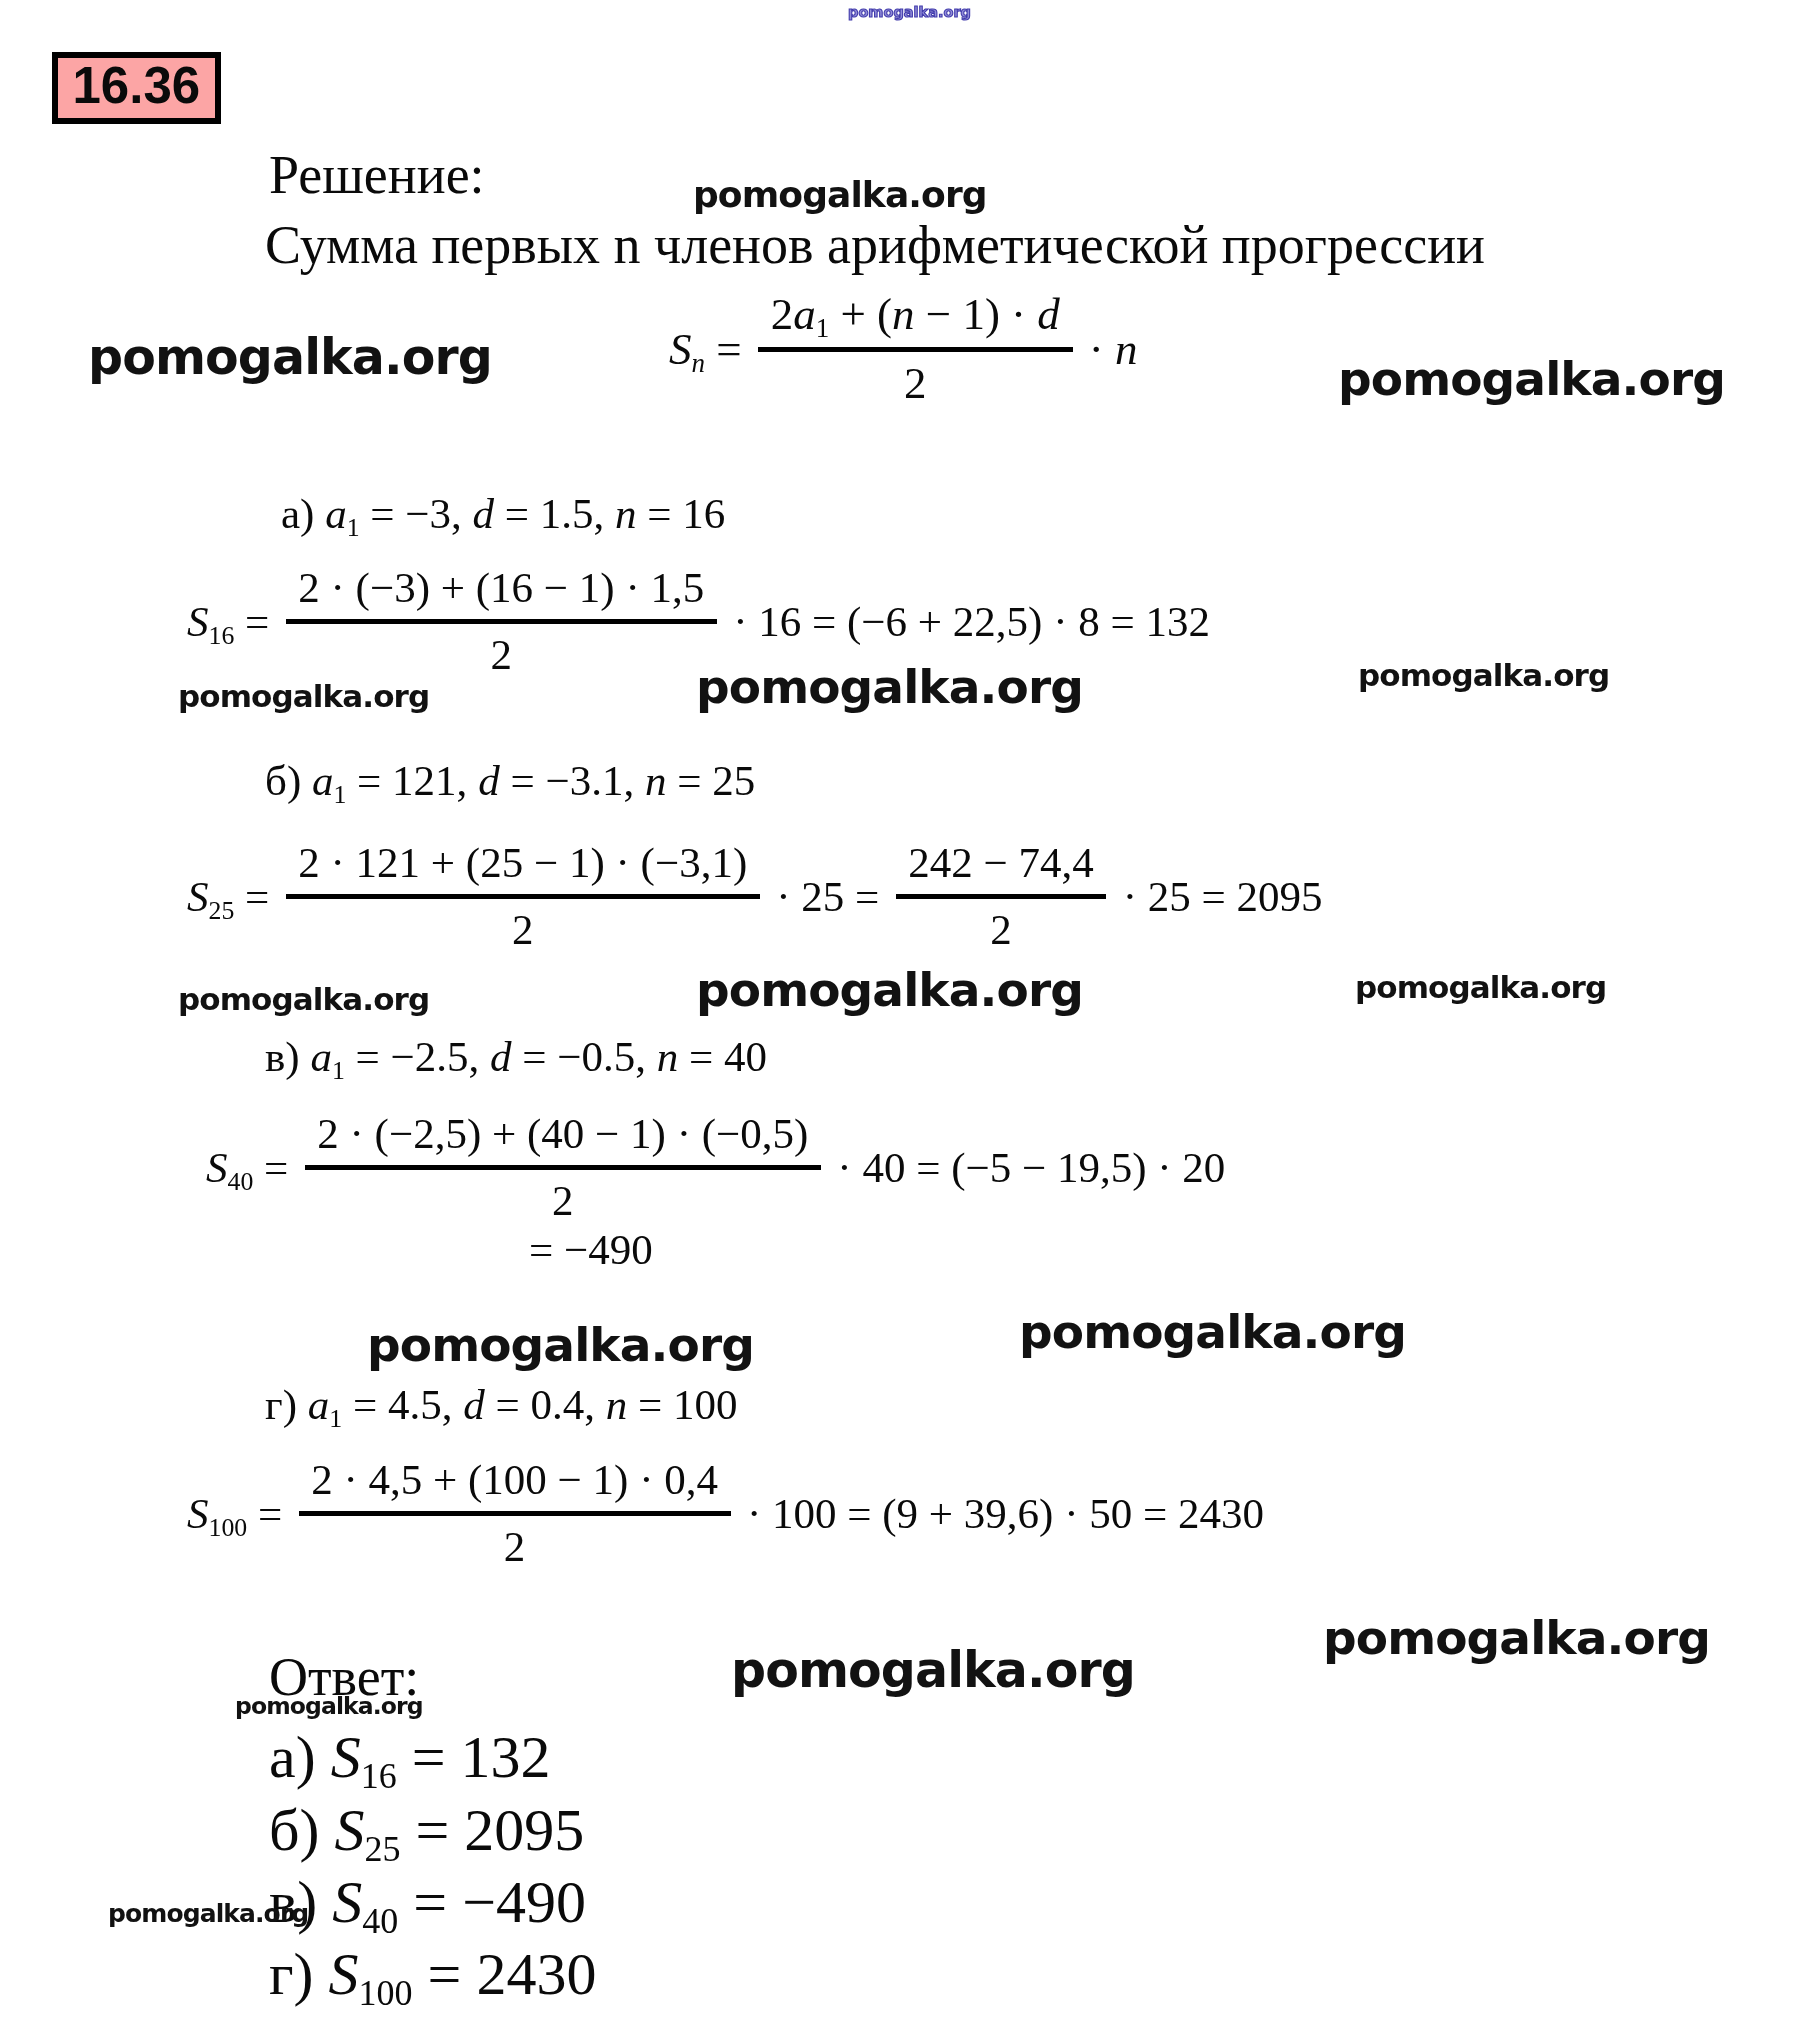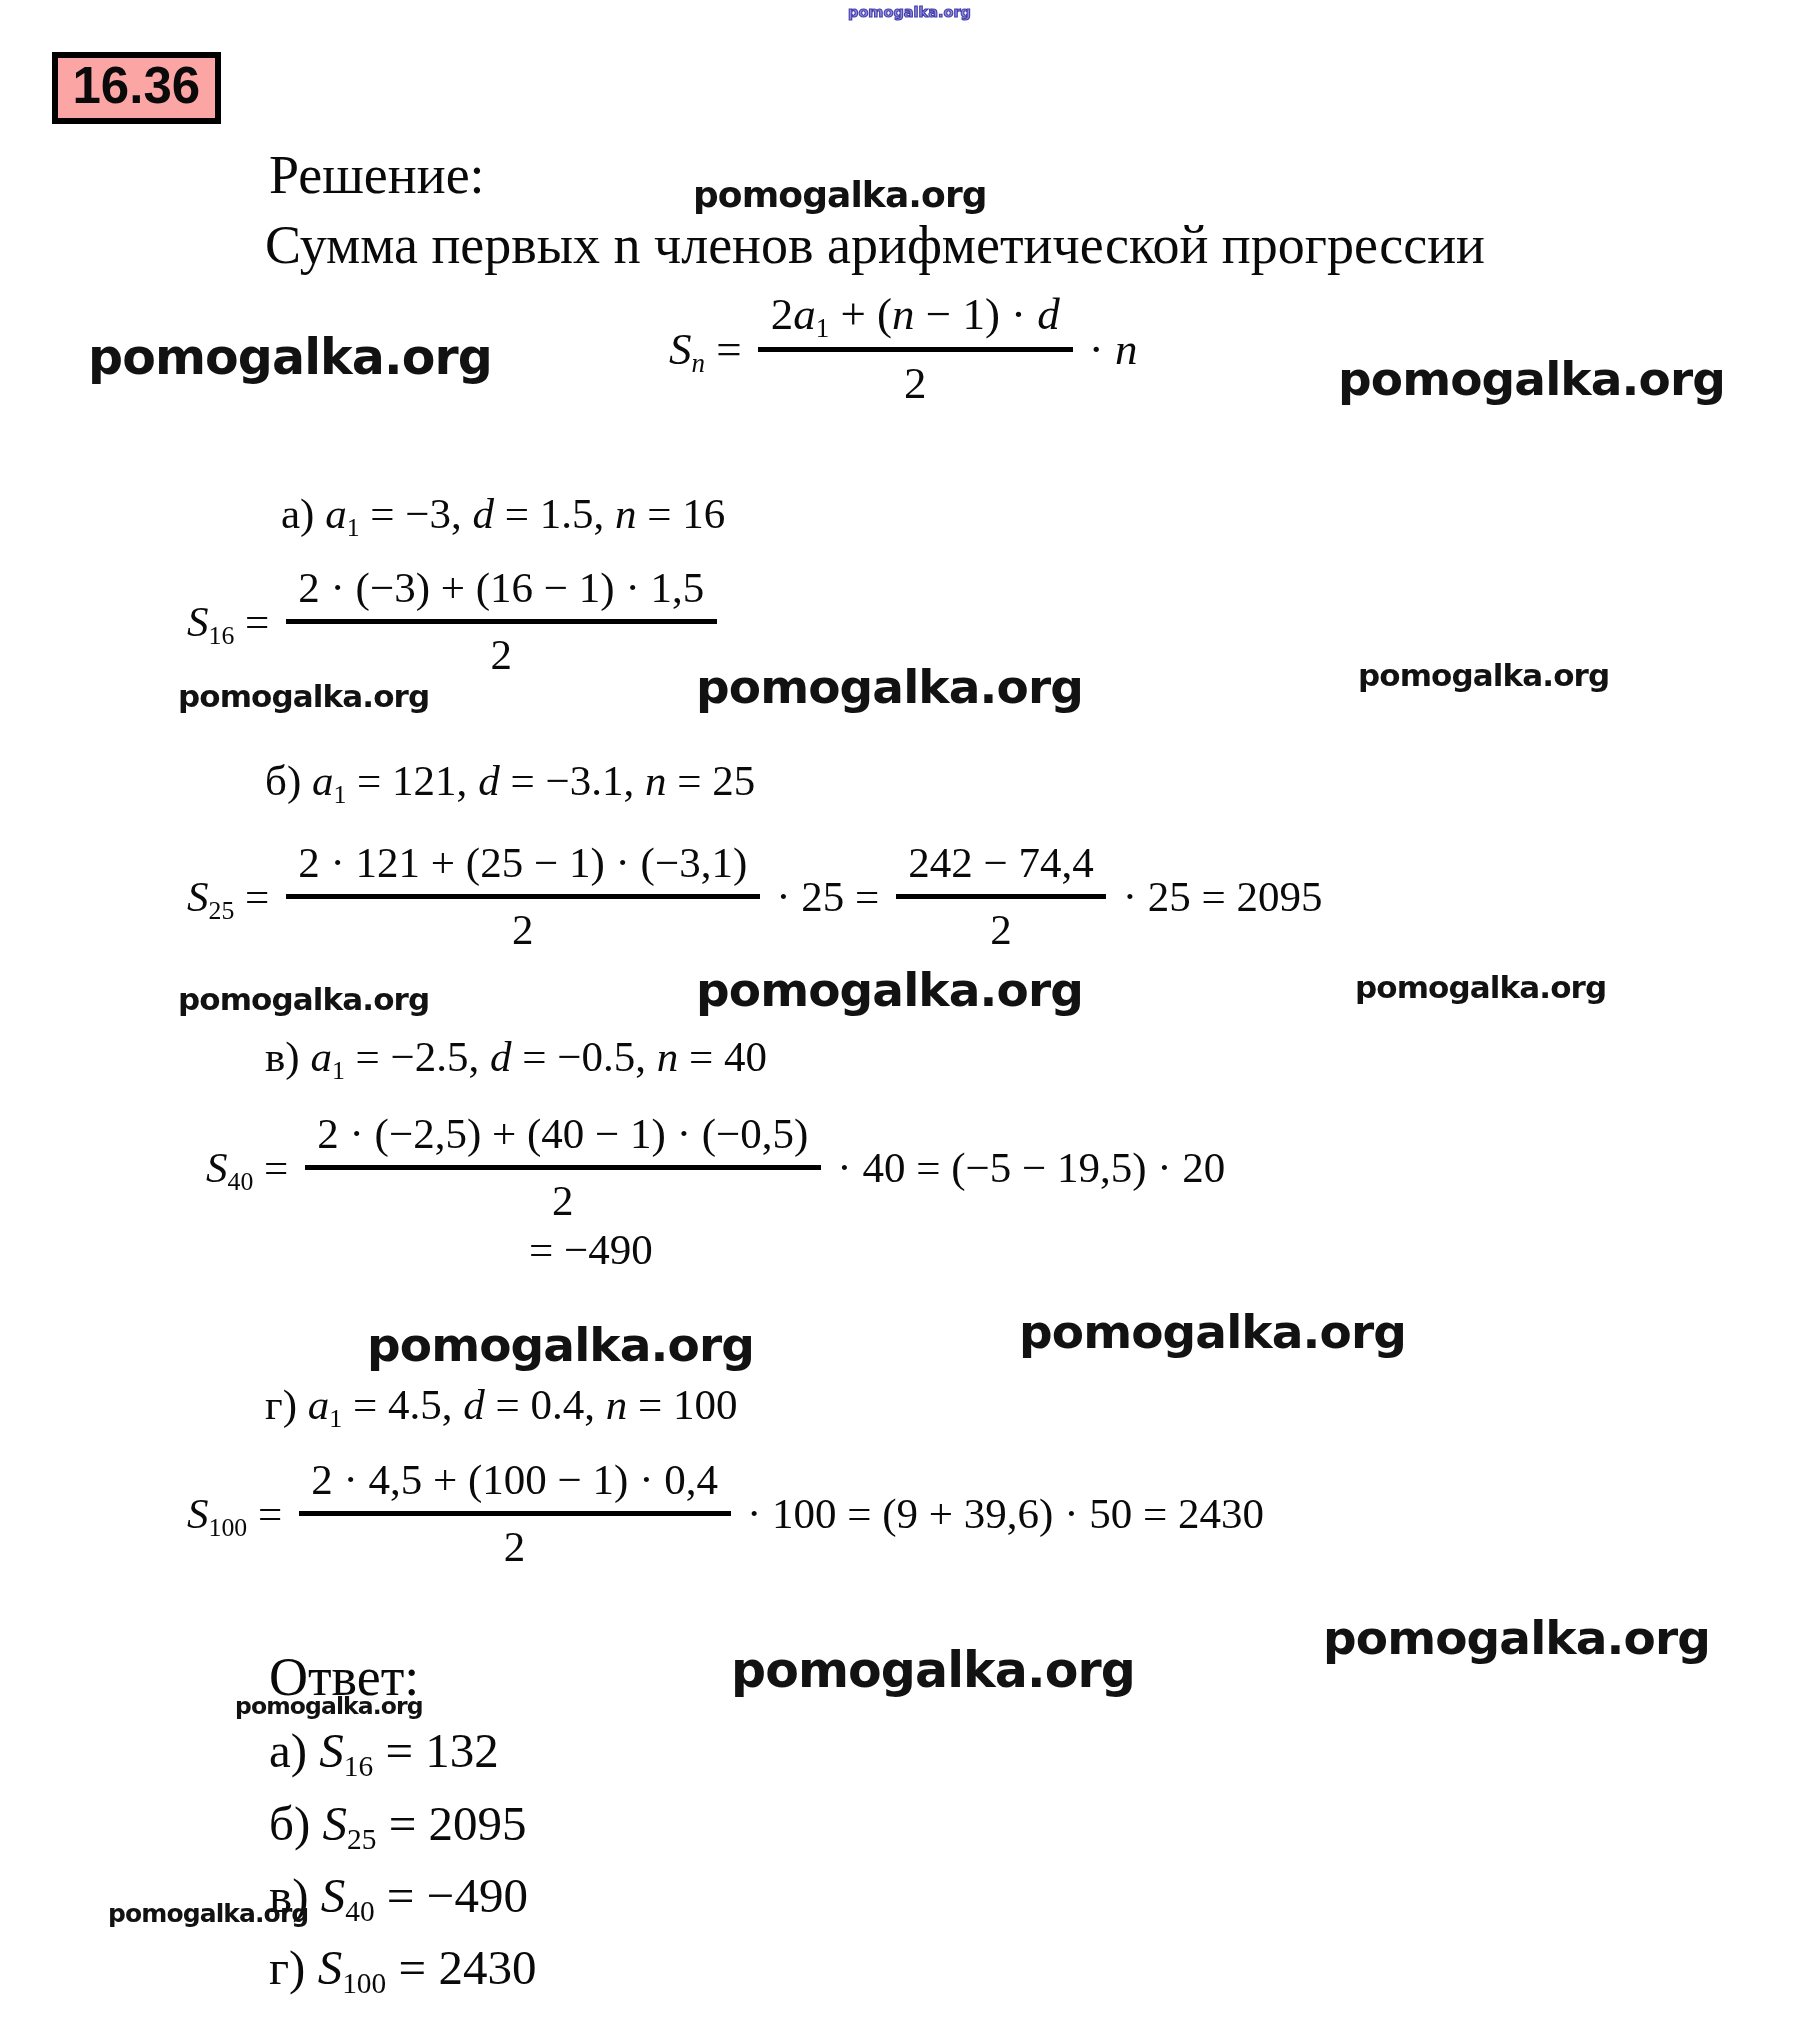--- a/index.html
+++ b/index.html
@@ -72,21 +72,21 @@
   .num { padding: 0 12.7px 6.3px 12.7px; border-bottom: 5.4px solid #000; line-height: 1.15; }
   .den { padding-top: 6.3px; line-height: 1.15; }
   .lhs, .mid, .tail { line-height: 1.15; }
   .extra {
     position: absolute;
     font-size: 43px;
     white-space: nowrap;
   }
   .ans {
     position: absolute;
-    font-size: 49px;
+    font-size: 60px;
     white-space: nowrap;
     line-height: 1.1;
   }
   .it { font-style: italic; }
   sub { font-size: 0.6em; vertical-align: -0.3em; line-height: 0; }
 </style>
 </head>
 <body>
 
 <div class="page">
@@ -114,20 +114,21 @@
   <span class="wm" style="left:81px; top:333px; font-size:49px;">pomogalka.org</span>
   <span class="wm" style="left:1331px; top:355px; font-size:47px;">pomogalka.org</span>
 
   <div class="given" style="left:281px; top:489px;">а) <span class="it">a</span><sub>1</sub> = −3, <span class="it">d</span> = 1.5, <span class="it">n</span> = 16</div>
   <div class="frow" style="left:187px; top:563px;">
     <span class="lhs"><span class="it">S</span><sub>16</sub> =</span>
     <span class="frac">
       <span class="num">2 · (−3) + (16 − 1) · 1,5</span>
       <span class="den">2</span>
     </span>
+    <span class="tail">· 16 = (−6 + 22,5) · 8 = 132</span>
   </div>
   <span class="wm" style="left:171px; top:681px; font-size:31px;">pomogalka.org</span>
   <span class="wm" style="left:689px; top:663px; font-size:47px;">pomogalka.org</span>
   <span class="wm" style="left:1351px; top:660px; font-size:31px;">pomogalka.org</span>
 
   <div class="given" style="left:265px; top:756px;">б) <span class="it">a</span><sub>1</sub> = 121, <span class="it">d</span> = −3.1, <span class="it">n</span> = 25</div>
   <div class="frow" style="left:187px; top:838px;">
     <span class="lhs"><span class="it">S</span><sub>25</sub> =</span>
     <span class="frac">
       <span class="num">2 · 121 + (25 − 1) · (−3,1)</span>

